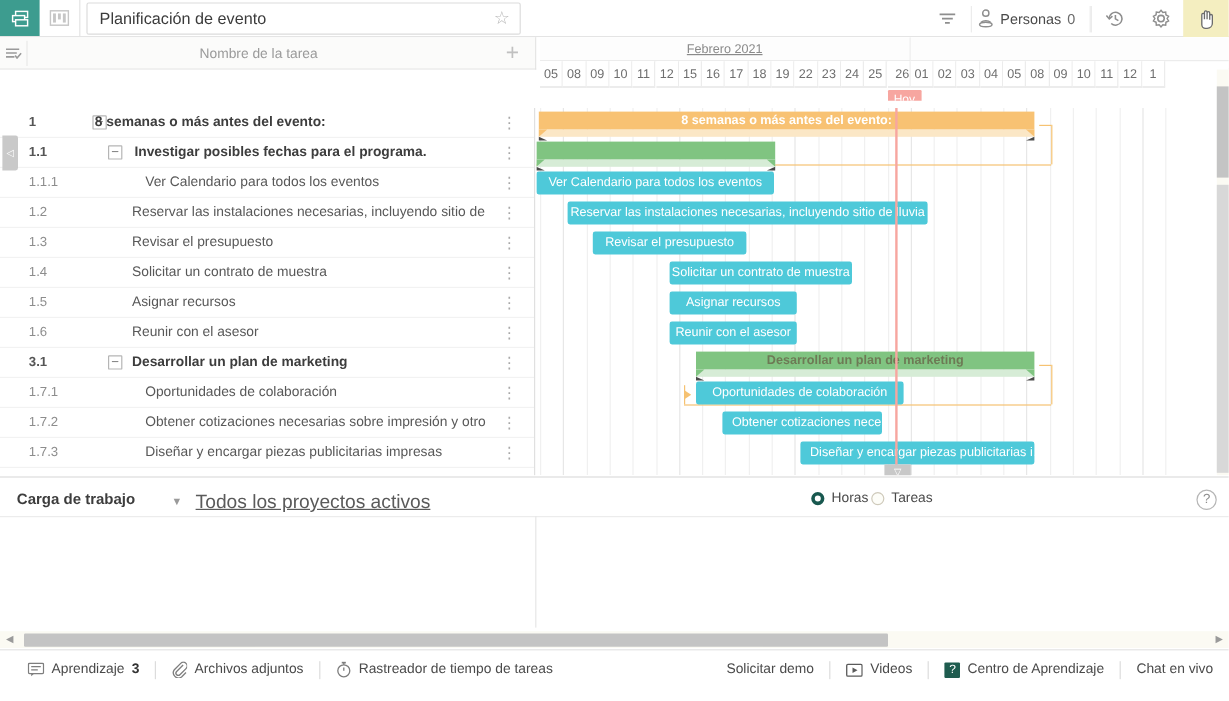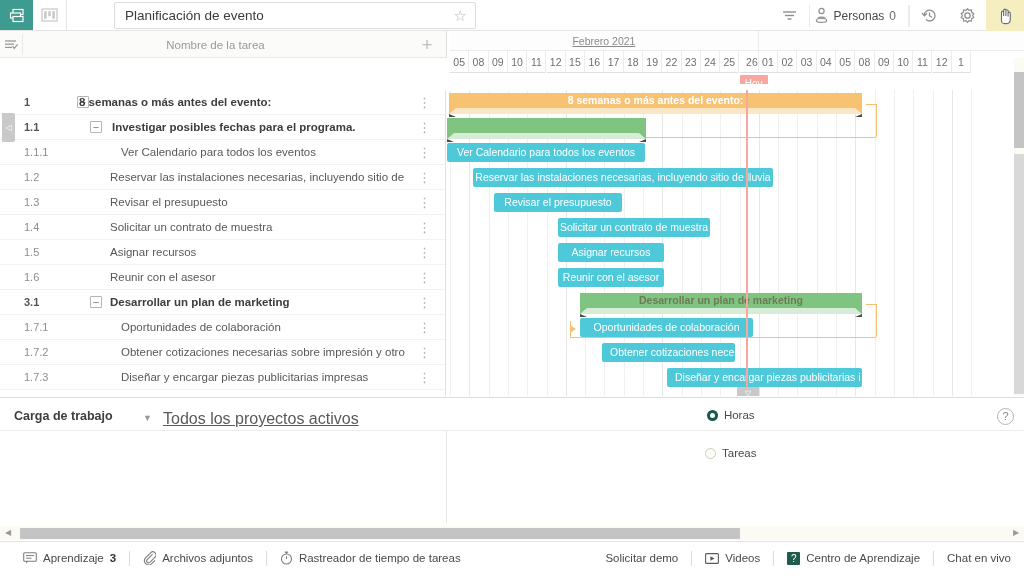--- a/index.html
+++ b/index.html
@@ -13,21 +13,21 @@
   #app { position:relative; width:1024px; height:584px; }
 
   
   .topbar { position:absolute; left:0; top:0; width:1024px; height:31px; background:#fff; border-bottom:1px solid #e4e4e4; }
   .viewtab { position:absolute; top:0; width:33px; height:30px; display:flex; align-items:center; justify-content:center; cursor:pointer; }
   .viewtab.active { background:#3d9c8f; }
   .viewtab.t1 { left:0; }
   .viewtab.t2 { left:33px; }
   .vt-sep { position:absolute; left:66px; top:0; width:1px; height:31px; background:#e4e4e4; }
 
-  .titlebox { position:absolute; left:72px; top:2px; width:362px; height:27px; border:1px solid #dcdcdc; border-radius:2px; background:#fff; display:flex; align-items:center;margin-left:42px; }
+  .titlebox { position:absolute; left:72px; top:2px; width:362px; height:27px; border:1px solid #dcdcdc; border-radius:2px; background:#fff; display:flex; align-items:center; }
   .titlebox .ttext { font-size:13.5px; color:#3b3b3b; padding-left:10px; flex:1; }
   .star { margin-right:8px; color:#b9b9b9; font-size:15px; line-height:1; cursor:pointer; }
 
   .tb-right { position:absolute; right:0; top:0; height:31px; display:flex; align-items:center; }
   .tb-btn { width:38px; height:31px; display:flex; align-items:center; justify-content:center; cursor:pointer; }
   .tb-btn.hl { background:#f4eec0; }
   .people { display:flex; align-items:center; gap:5px; padding:0 12px 0 4px; cursor:pointer; font-size:12px; color:#4a4a4a;}
   .people .cnt { color:#6a6a6a; }
   .zoomwrap { position:relative; width:120px; height:31px; margin-right:4px;}
   .zoomlabel { position:absolute; left:0; top:2px; width:120px; text-align:center; font-size:10.5px; color:#555; }
@@ -88,21 +88,21 @@
               font-size:11px; line-height:10px; text-align:center; color:#777; }
   .t-name { position:absolute; top:0; height:25px; line-height:25px; font-size:11.5px; color:#585858; white-space:nowrap; overflow:hidden; }
   .t-name.bold { font-weight:bold; color:#3d3d3d; }
   .t-dots { position:absolute; right:14px; top:0; height:25px; line-height:25px; color:#a8a8a8; font-size:13px; letter-spacing:0; cursor:pointer; }
 
   
   .wl { position:absolute; left:0; top:397px; width:1024px; height:125px; background:#fff; border-top:1px solid #dcdcdc; }
   .wl-title { position:absolute; left:14px; top:11px; font-size:12.5px; font-weight:bold; color:#3d3d3d; }
   .wl-caret { position:absolute; left:143px; top:15px; color:#9a9a9a; font-size:9px; cursor:pointer;}
   .wl-proj { position:absolute; left:163px; top:12px; font-size:16px; color:#5a5a5a; cursor:pointer;text-decoration:underline;}
-  .wl-radios { position:absolute; left:705px; top:11px; display:flex; align-items:center; gap:26px;flex-direction:column;}
+  .wl-radios { position:absolute; left:676px; top:11px; display:flex; align-items:center; gap:2px;}
   .radio { display:flex; align-items:center; gap:6px; font-size:11.5px; color:#4a4a4a; cursor:pointer;}
   .rb { width:11px; height:11px; border-radius:50%; border:1px solid #cfcabb; background:#fdfdf8; }
   .rb.on { border:3px solid #18584f; background:#fff; }
   .wl-help { position:absolute; right:10px; top:10px; width:17px; height:17px; border:1px solid #b6b6b6; border-radius:50%;
              color:#8c8c8c; font-size:11px; text-align:center; line-height:15px; cursor:pointer;}
   .wl-vdiv { position:absolute; left:446px; top:32px; width:1px; height:93px; background:#e6e6e6; }
   .wl-hdiv { position:absolute; left:0; top:32px; width:1024px; height:1px; background:#ececec; }
 
   
   .hsb { position:absolute; left:0; top:526px; width:1024px; height:14px; background:#fbfaf3; }

